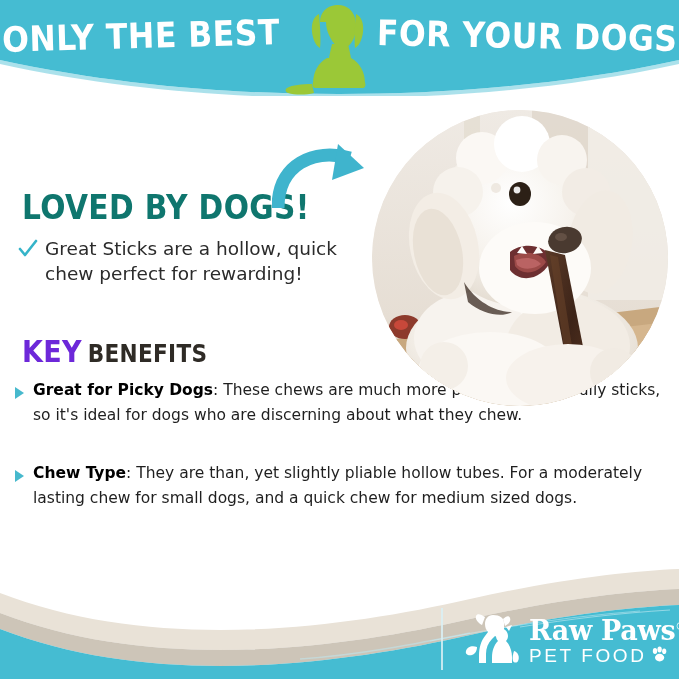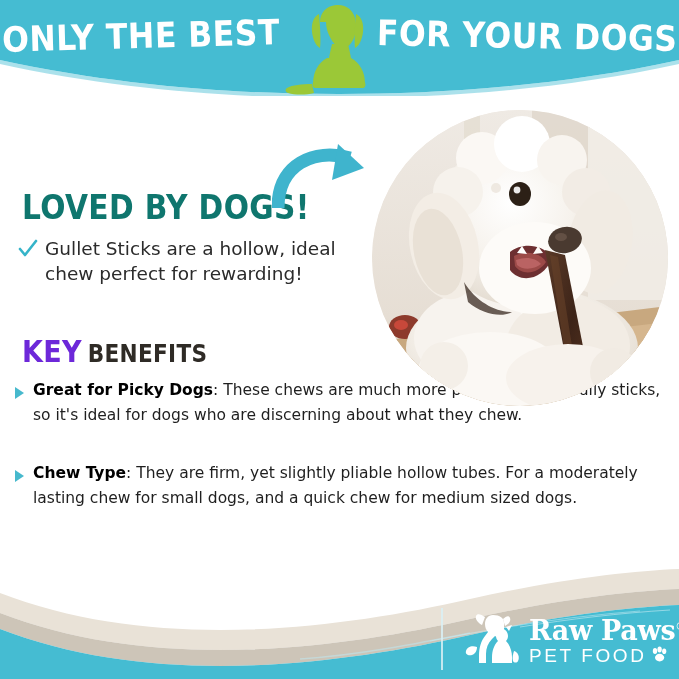--- a/index.html
+++ b/index.html
@@ -210,21 +210,21 @@
   </div>
 
   <div id="loved-heading">LOVED BY DOGS!</div>
 
   <div id="loved-point">
     <span class="check">
       <svg width="20" height="20" viewBox="0 0 20 20">
         <path d="M2 10 L7 16 L18 2" fill="none" stroke="#35b4c9" stroke-width="2.6" stroke-linecap="round" stroke-linejoin="round"></path>
       </svg>
     </span>
-    <span class="ptext">Gullet Sticks are a hollow, ideal chew perfect for rewarding!</span>
+    <span class="ptext">Great Sticks are a hollow, quick chew perfect for rewarding!</span>
   </div>
 
   <div id="key-heading">
     <span class="kw-key">KEY</span><span class="kw-ben">BENEFITS</span>
   </div>
 
   <div class="benefit" id="benefit-0">
     <span class="tri">
       <svg width="11" height="12" viewBox="0 0 11 12">
           <path d="M1 0 L10 6 L1 12 Z" fill="#47b9cd"></path>
@@ -232,21 +232,21 @@
     </span>
     <span class="btext"><b>Great for Picky Dogs</b><span>: </span><span>These chews are much more palatable than bully sticks, so it's ideal for dogs who are discerning about what they chew.</span></span>
   </div>
 
   <div class="benefit" id="benefit-1">
     <span class="tri">
       <svg width="11" height="12" viewBox="0 0 11 12">
           <path d="M1 0 L10 6 L1 12 Z" fill="#47b9cd"></path>
         </svg>
     </span>
-    <span class="btext"><b>Chew Type</b><span>:  </span><span>They are firm, yet slightly pliable hollow tubes. For a moderately lasting chew for small dogs, and a quick chew for medium sized dogs.</span></span>
+    <span class="btext"><b>Chew Type</b><span>:  </span><span>They are than, yet slightly pliable hollow tubes. For a moderately lasting chew for small dogs, and a quick chew for medium sized dogs.</span></span>
   </div>
 
   <div id="photo">
     <svg width="296" height="296" viewBox="0 0 296 296">
       <defs>
         <clipPath id="circ">
             <circle cx="148" cy="148" r="148"></circle>
           </clipPath>
         <radialGradient id="furg" cx="45%" cy="38%" r="62%">
           <stop offset="0%" stop-color="#ffffff"></stop>

